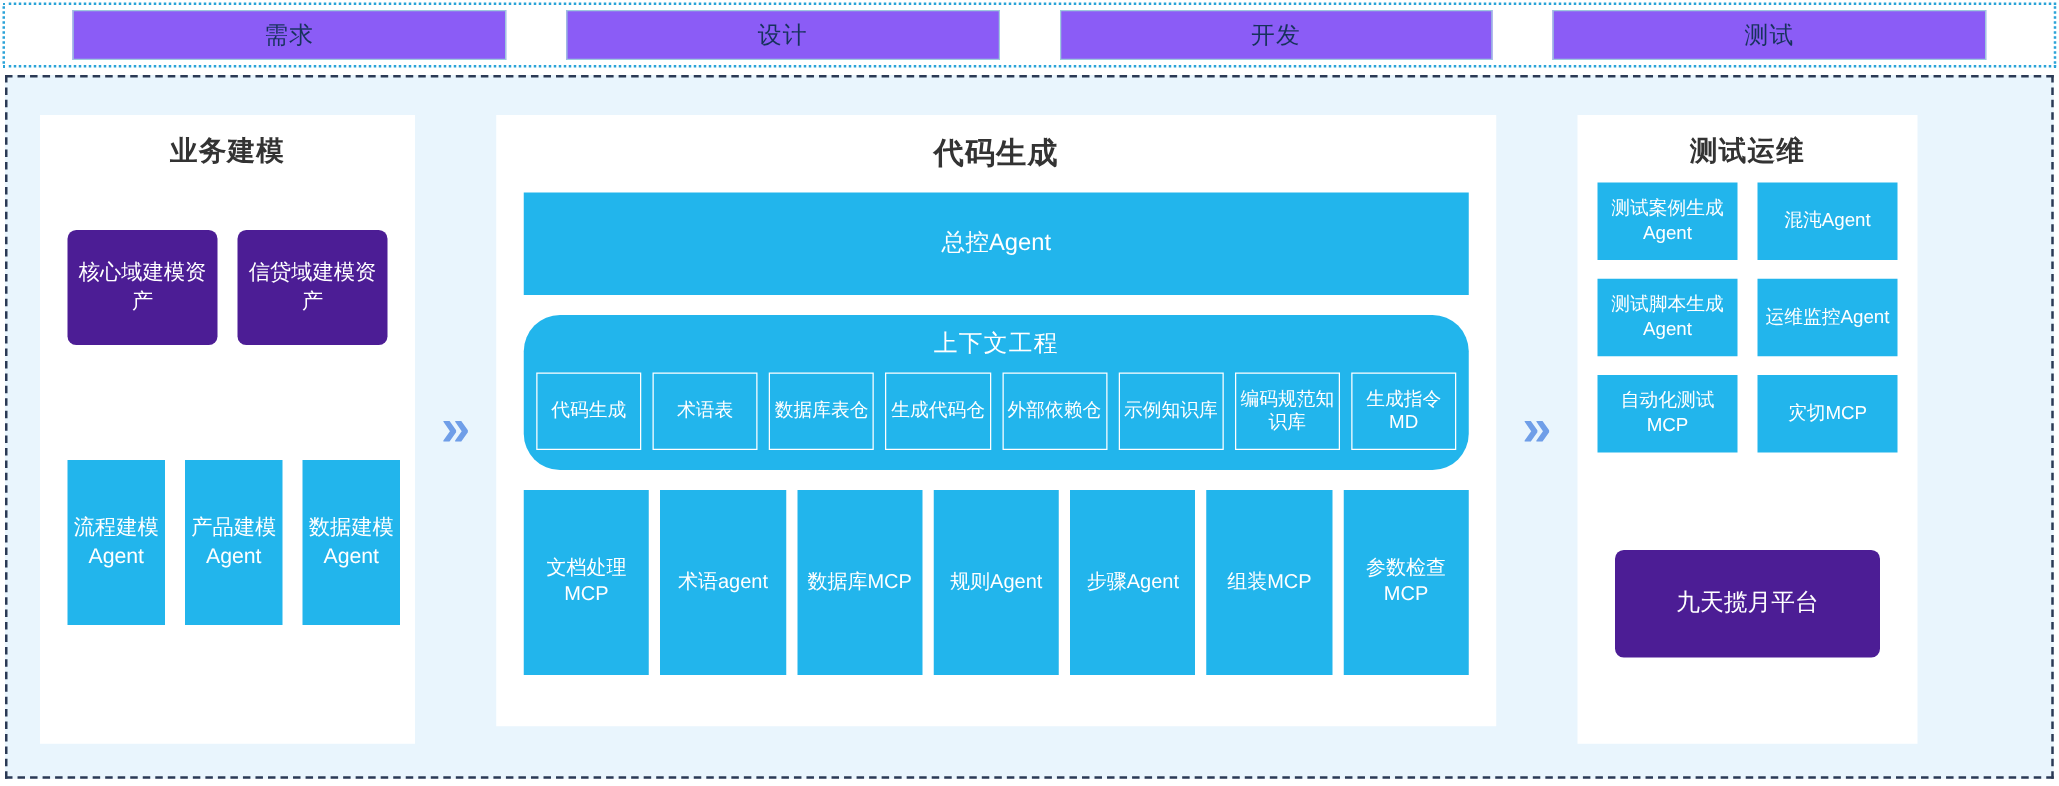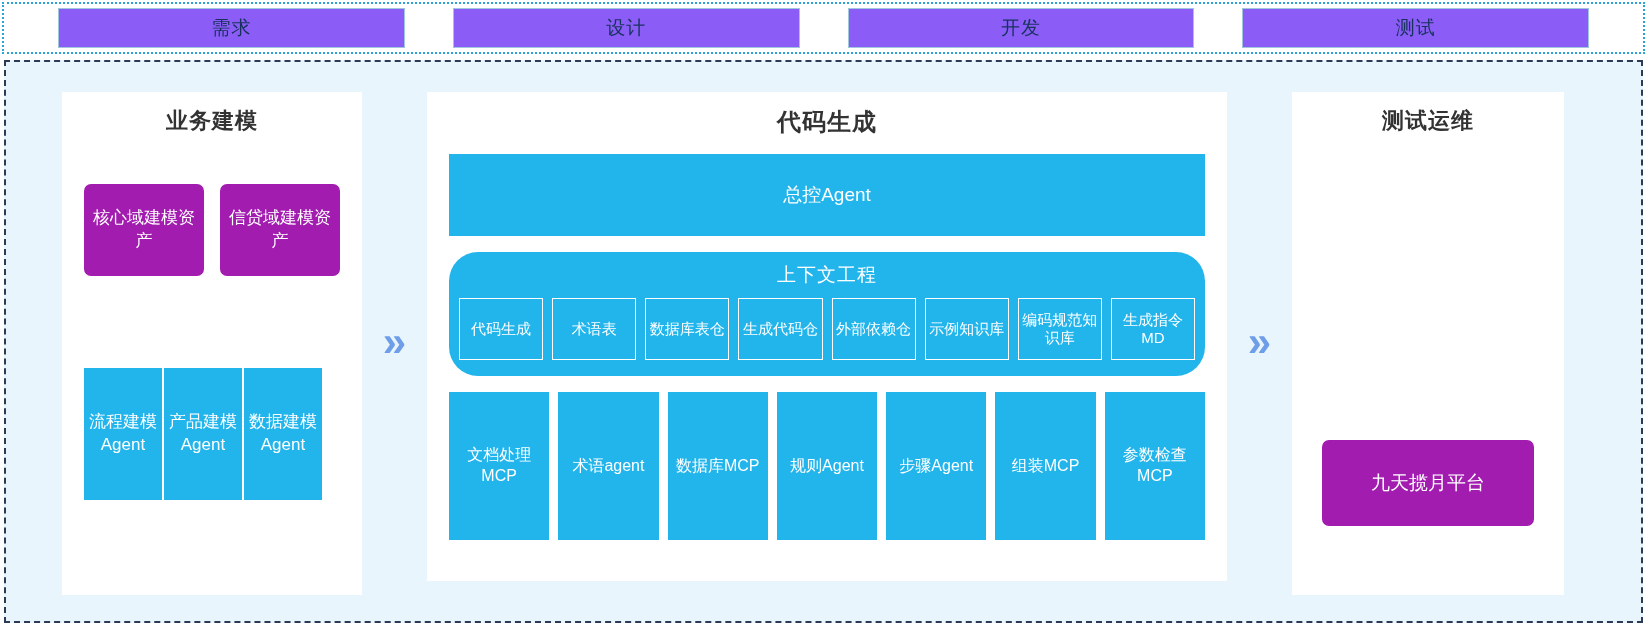--- a/index.html
+++ b/index.html
@@ -41,21 +41,20 @@
 
   
   .main-region {
     position: absolute;
     left: 4px; top: 60px;
     width: 1639px; height: 563px;
     border: 2px dashed #2b3a55;
     background: #e9f5fd;
     display: flex;
     align-items: stretch;
-    padding-left: 30px;
   }
 
   .panel {
     background: #ffffff;
     position: relative;
     display: flex;
     flex-direction: column;
     align-items: center;
   }
   .panel-left   { width: 300px; margin: 30px 0 26px 26px; }
@@ -80,21 +79,21 @@
     justify-content: center;
     color: #6f9ee8;
     font-size: 42px;
     font-weight: bold;
     line-height: 1;
     user-select: none;
   }
 
   
   .card-navy {
-    background: #a21caf;
+    background: #4c1d95;
     color: #ffffff;
     border-radius: 7px;
     display: flex;
     align-items: center;
     justify-content: center;
     text-align: center;
     font-size: 17px;
     line-height: 1.35;
     padding: 6px 6px;
   }
@@ -116,21 +115,21 @@
     left: 22px; top: 92px;
     display: flex;
     gap: 16px;
   }
   .left-assets .card-navy { width: 120px; height: 92px; }
 
   .left-agents {
     position: absolute;
     left: 22px; top: 276px;
     display: flex;
-    gap: 2px;
+    gap: 16px;
     align-items: center;
   }
   .left-agents .card-cyan {
     width: 78px; height: 132px;
     flex-direction: column;
     justify-content: center;
   }
 
   
   .master-agent {
@@ -324,20 +323,40 @@
       </div>
     </div>
 
     <div class="chevron">
       <span>»</span>
     </div>
 
     <div class="panel panel-right">
       <div class="panel-title">测试运维</div>
 
+      <div class="right-grid">
+        <div class="card-cyan">
+          <span>测试案例生成Agent</span>
+        </div>
+        <div class="card-cyan">
+          <span>混沌Agent</span>
+        </div>
+        <div class="card-cyan">
+          <span>测试脚本生成Agent</span>
+        </div>
+        <div class="card-cyan">
+          <span>运维监控Agent</span>
+        </div>
+        <div class="card-cyan">
+          <span>自动化测试MCP</span>
+        </div>
+        <div class="card-cyan">
+          <span>灾切MCP</span>
+        </div>
+      </div>
 
       <div class="card-navy platform-bar">
         <span>九天揽月平台</span>
       </div>
     </div>
 
   </div>
 </div>
 
 </body></html>

